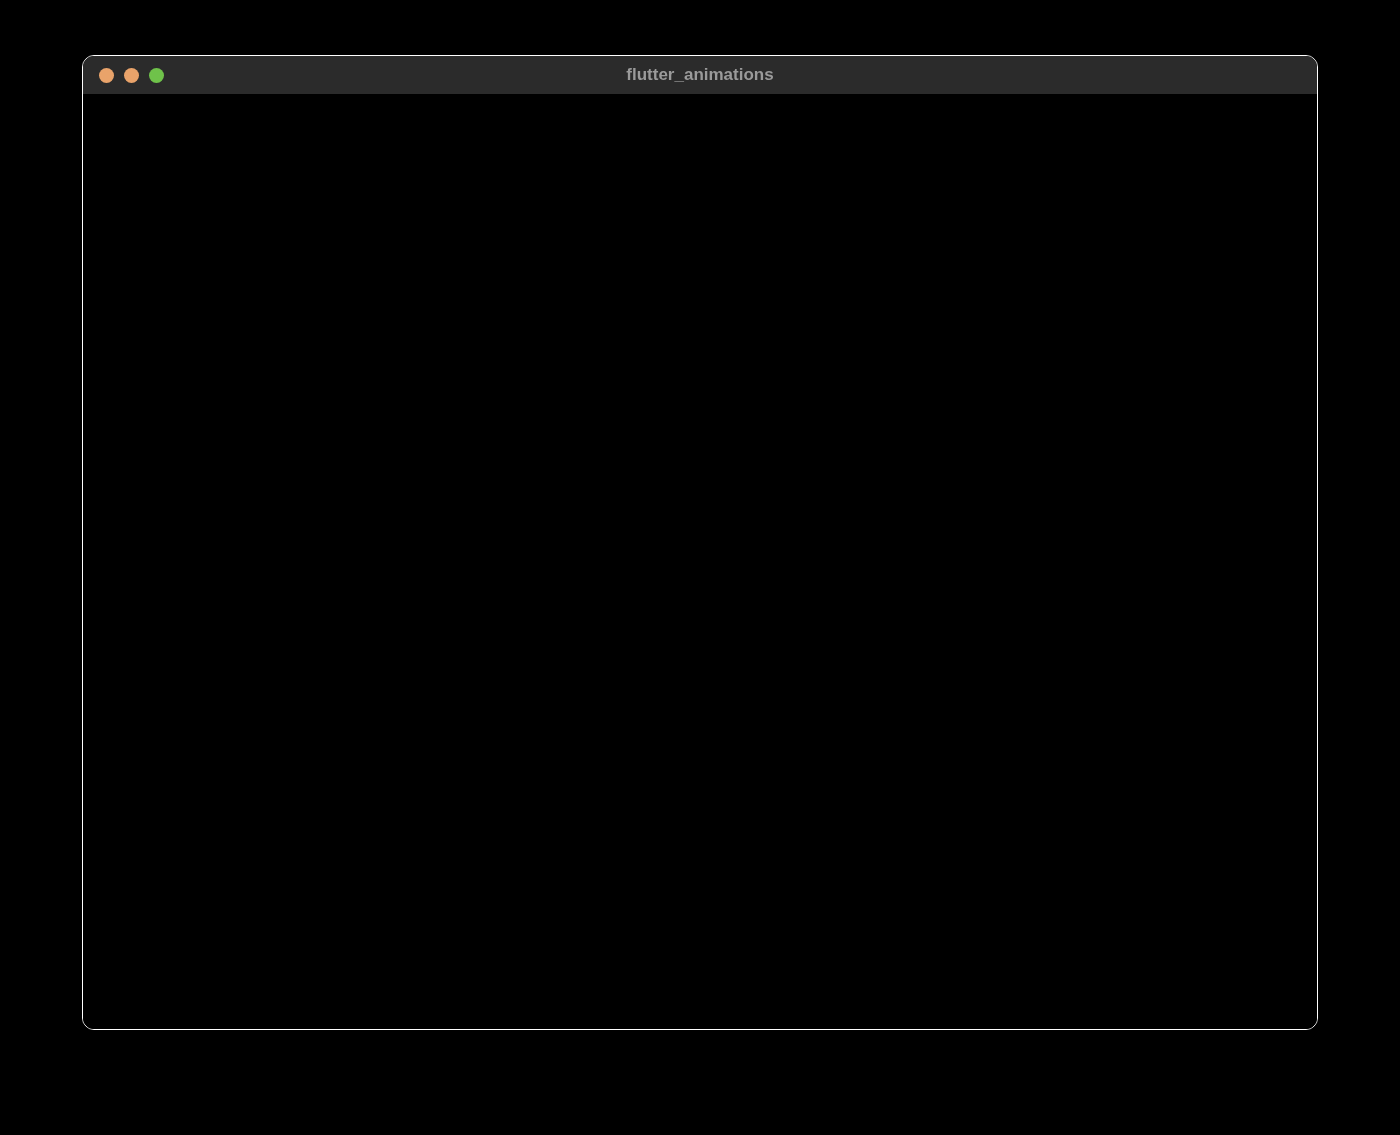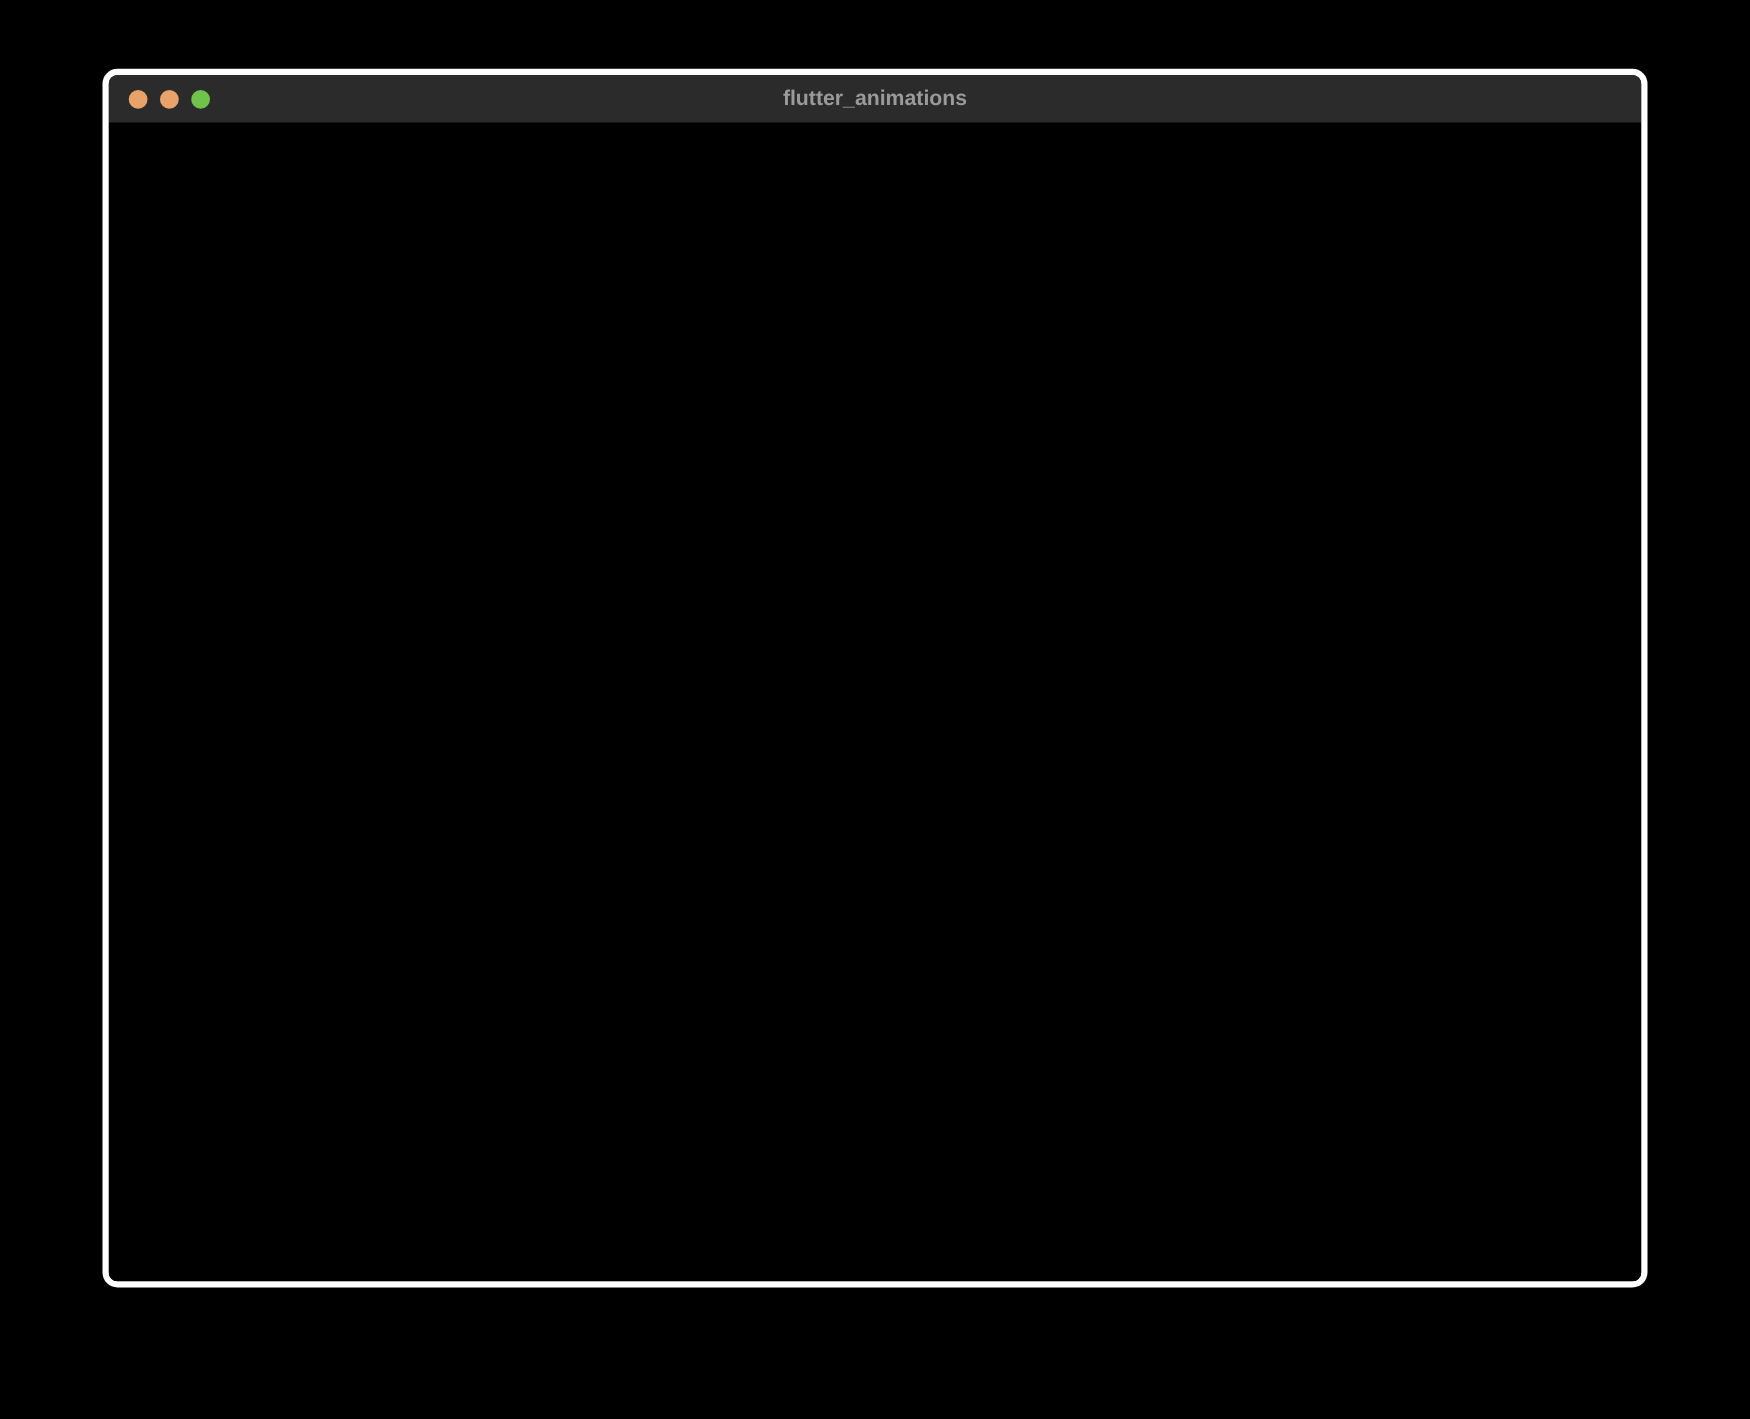--- a/index.html
+++ b/index.html
@@ -14,21 +14,21 @@
       font-family: -apple-system, BlinkMacSystemFont, "Segoe UI", Helvetica, Arial, sans-serif;
       display: flex;
       align-items: flex-start;
       justify-content: center;
     }
     .window {
       margin-top: 55px;
       width: 1236px;
       height: 975px;
       background: #000000;
-      border: 5px solid #ffffff;
+      border: 1px solid #ffffff;
       border-radius: 12px;
       overflow: hidden;
       display: flex;
       flex-direction: column;
     }
     .titlebar {
       height: 38px;
       background: #2b2b2b;
       display: flex;
       align-items: center;

